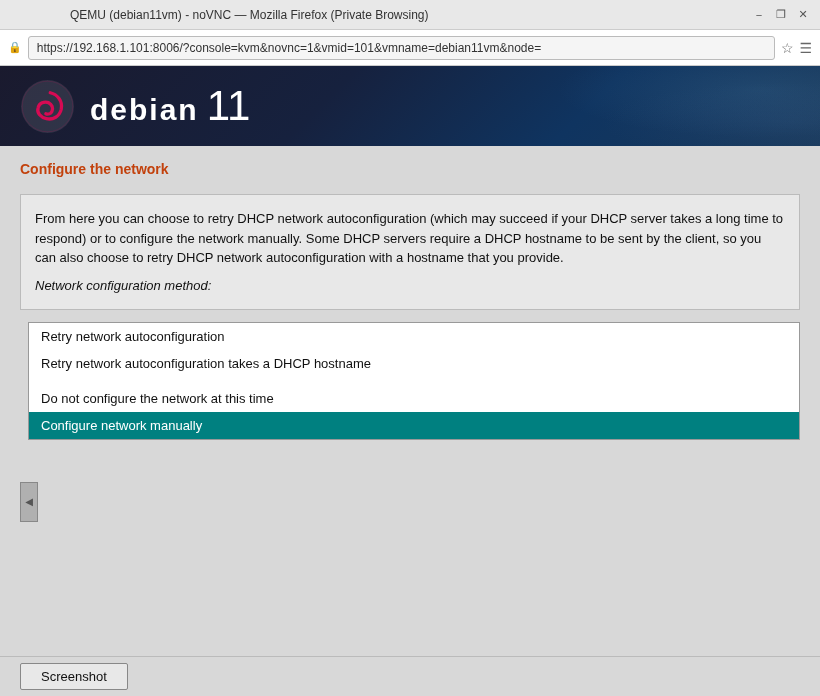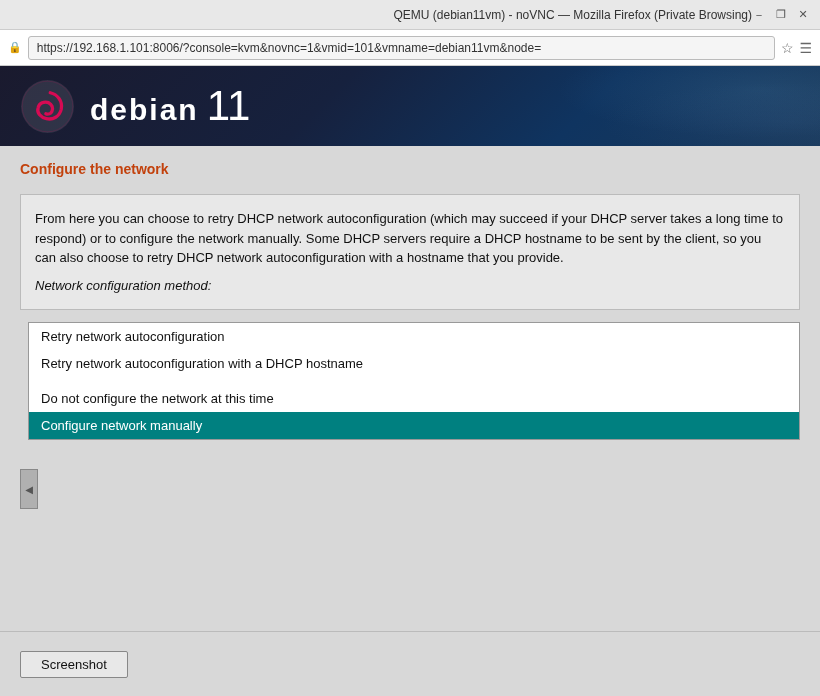--- a/index.html
+++ b/index.html
@@ -28,21 +28,21 @@
       align-items: center;
       justify-content: space-between;
       padding: 0 10px;
       border-bottom: 1px solid #ccc;
       font-size: 12px;
       color: #333;
     }
 
     .title-bar-center {
       flex: 1;
-      text-align: right;
+      text-align: left;
       font-size: 12px;
     }
 
     .title-bar-controls {
       display: flex;
       gap: 8px;
     }
 
     .title-bar-btn {
       width: 14px;
@@ -196,21 +196,21 @@
     }
 
     .option-item.selected {
       background-color: #008080;
       color: #fff;
     }
 
     
     .bottom-bar {
       background: #d8d8d8;
-      height: 65px;
+      height: 40px;
       display: flex;
       align-items: center;
       justify-content: space-between;
       padding: 0 20px;
       border-top: 1px solid #bbb;
       gap: 48px;
     }
 
     .btn {
       background: #e8e8e8;
@@ -295,21 +295,21 @@
 
       <div class="content-box">
         <span>From here you can choose to retry DHCP network autoconfiguration (which may succeed if your DHCP server takes a long time to respond) or to configure the network manually. Some DHCP servers require a DHCP hostname to be sent by the client, so you can also choose to retry DHCP network autoconfiguration with a hostname that you provide.</span>
         <span class="italic">Network configuration method:</span>
       </div>
 
       <div class="options-wrapper">
         <div class="left-tab">◀</div>
         <div class="options-list" style="margin-left:8px;">
           <div class="option-item">Retry network autoconfiguration</div>
-          <div class="option-item">Retry network autoconfiguration with a DHCP hostname</div>
+          <div class="option-item">Retry network autoconfiguration takes a DHCP hostname</div>
           <div class="option-item" style="margin-top:8px;">Do not configure the network at this time</div>
           <div class="option-item selected">Configure network manually</div>
         </div>
       </div>
     </div>
 
     <div class="bottom-bar">
       <button class="btn">Screenshot</button>
     </div>
   </div>

